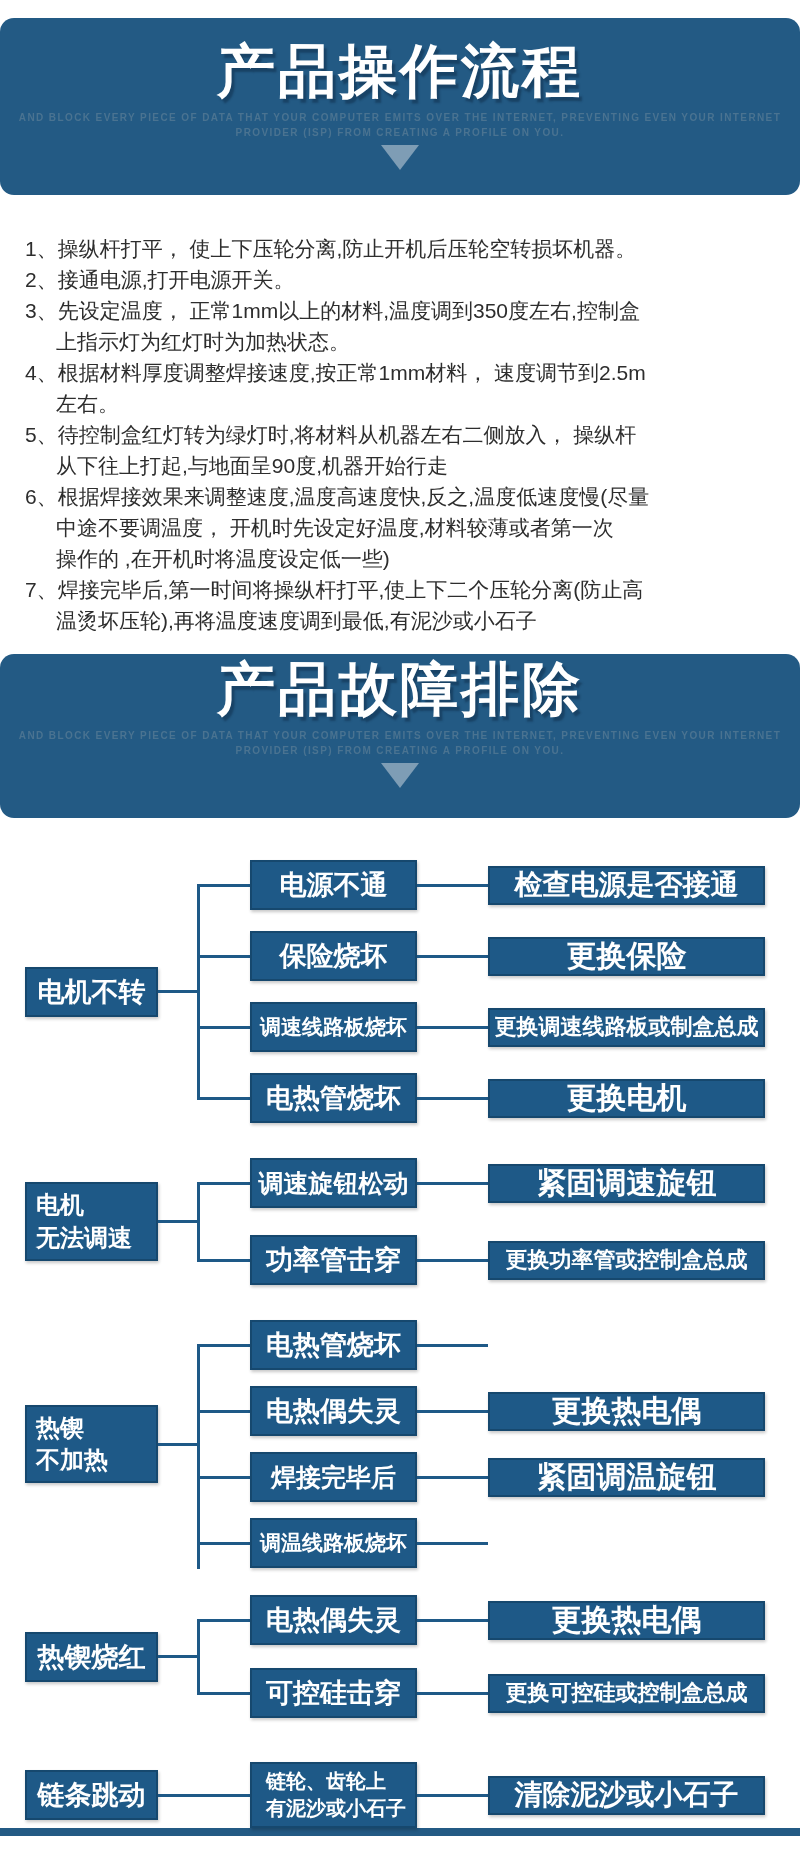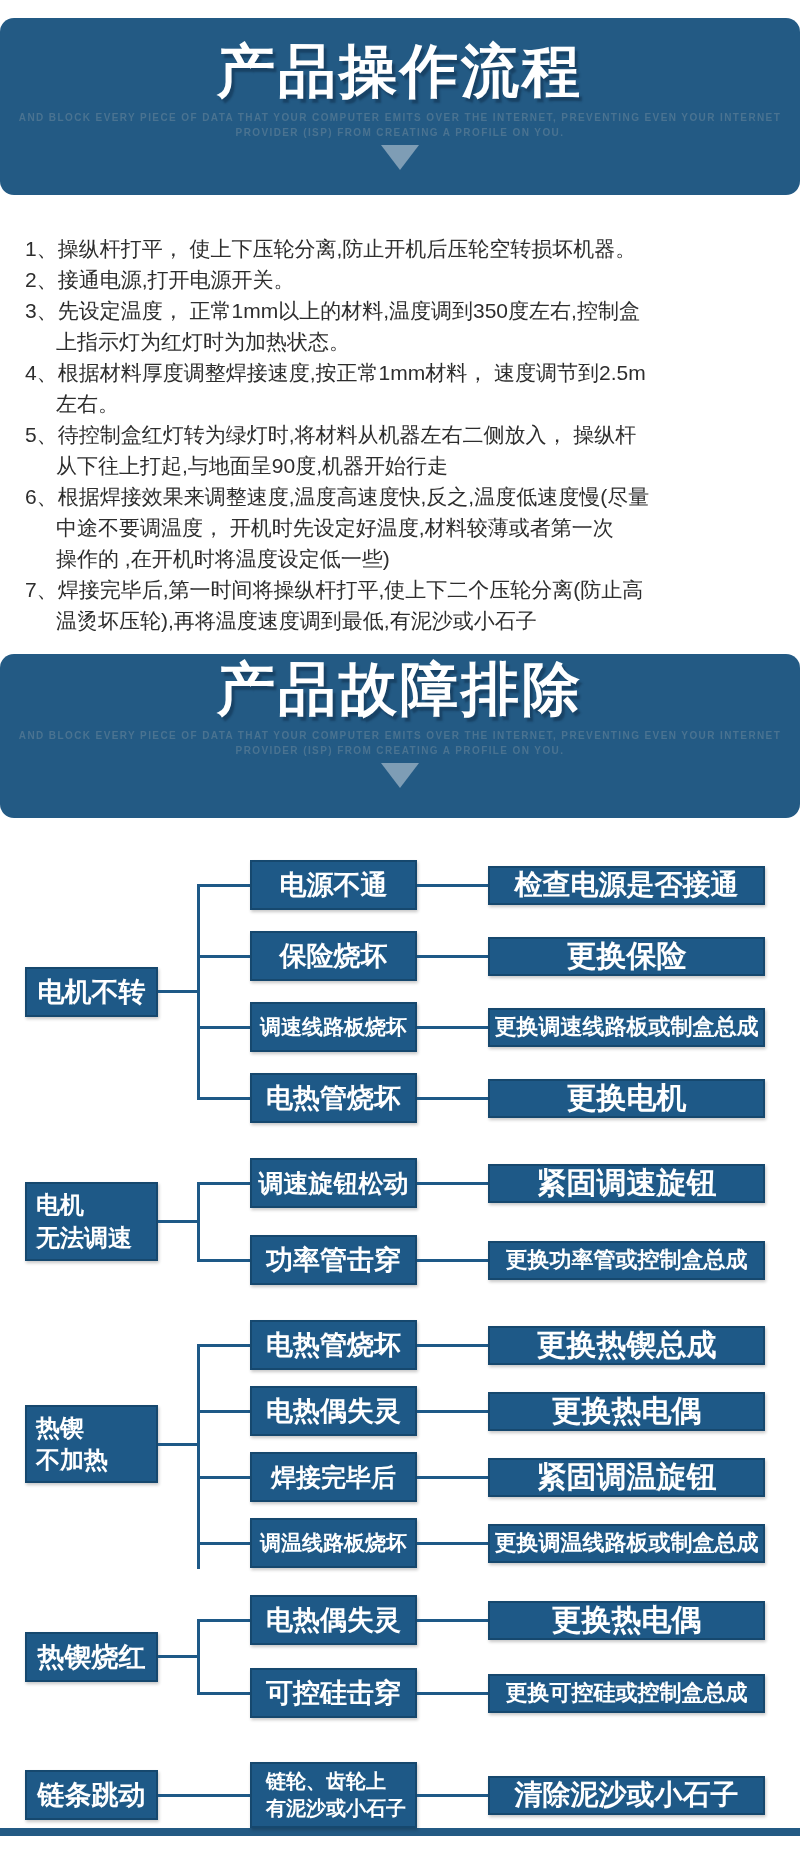--- a/index.html
+++ b/index.html
@@ -164,39 +164,37 @@
     </div>
     <div class="group group-3">
       <div class="fbox label-box multiline">热锲
 不加热</div>
       <div class="h-line label-conn"></div>
       <div class="rows">
         <div class="row">
           <div class="h-line stub"></div>
           <div class="fbox cause-box">电热管烧坏</div>
           <div class="h-line conn2"></div>
-          <div class="fbox solution-box">更换热锲总成</div>
         </div>
         <div class="row">
           <div class="h-line stub"></div>
           <div class="fbox cause-box">电热偶失灵</div>
           <div class="h-line conn2"></div>
           <div class="fbox solution-box">更换热电偶</div>
         </div>
         <div class="row">
           <div class="h-line stub"></div>
           <div class="fbox cause-box mid">焊接完毕后</div>
           <div class="h-line conn2"></div>
           <div class="fbox solution-box">紧固调温旋钮</div>
         </div>
         <div class="row">
           <div class="h-line stub"></div>
           <div class="fbox cause-box small">调温线路板烧坏</div>
           <div class="h-line conn2"></div>
-          <div class="fbox solution-box small">更换调温线路板或制盒总成</div>
         </div>
         <div class="spine" style="top: 23.5px; height: 225px;"></div>
       </div>
     </div>
     <div class="group group-4">
       <div class="fbox label-box">热锲烧红</div>
       <div class="h-line label-conn"></div>
       <div class="rows">
         <div class="row">
           <div class="h-line stub"></div>

